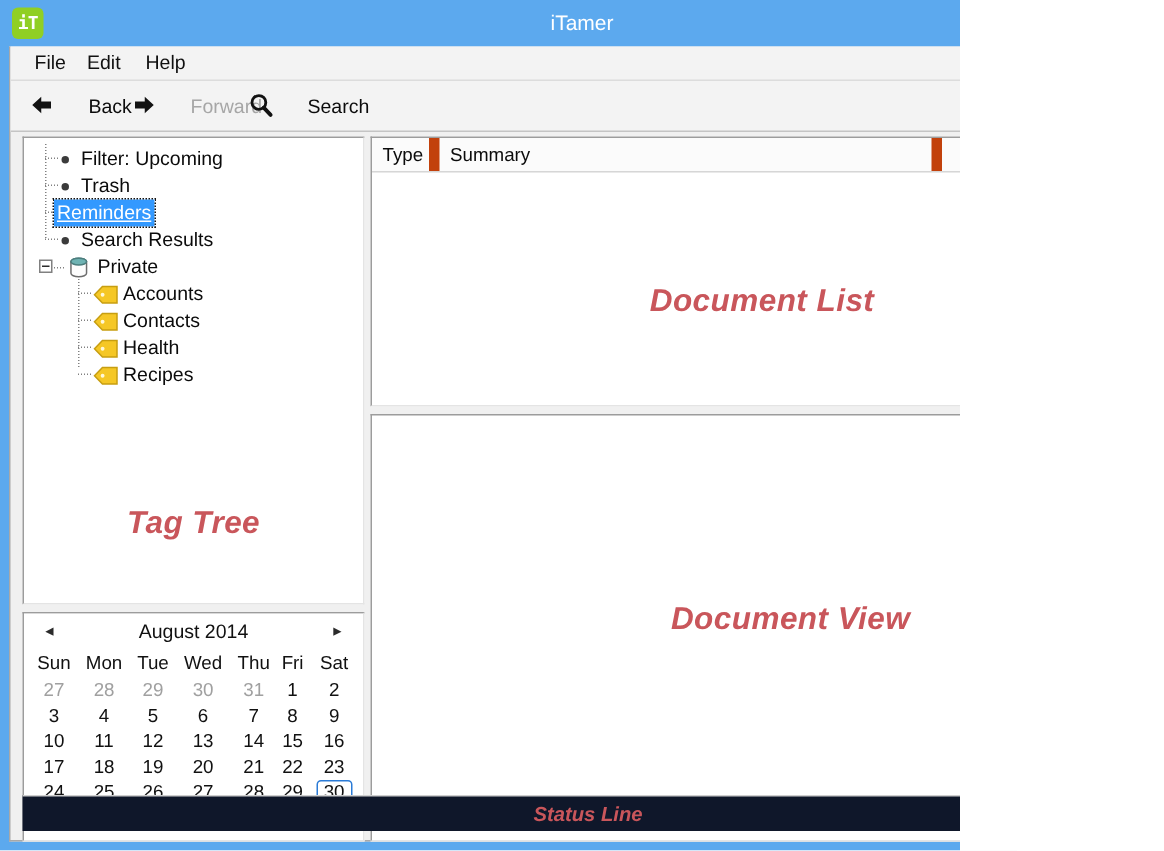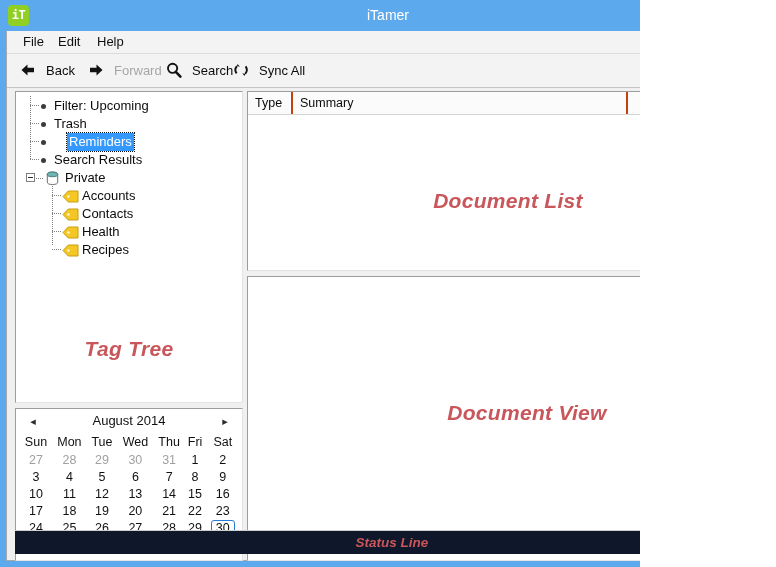--- a/index.html
+++ b/index.html
@@ -142,21 +142,21 @@
     position: absolute;
     top: 3px;
     height: 26px;
     display: flex;
     align-items: center;
     cursor: default;
     font-size: 13px;
     color: #0b0b0b;
   }
   .tb-btn.disabled { color: #A6A6A6; }
-  .tb-btn .tb-label { margin-left: 9px; white-space: nowrap; text-align: right; }
+  .tb-btn .tb-label { margin-left: 22px; white-space: nowrap; text-align: right; }
   #tb-back    { left: 12px; }
   #tb-forward { left: 80px; }
   #tb-search  { left: 158px; }
   #tb-sync    { left: 225px; }
 
   .tb-ico { width: 18px; height: 18px; display:block; }
 
   
   .panel {
     position: absolute;
@@ -252,21 +252,21 @@
   }
   .col {
     position: absolute;
     top: 0;
     height: 22px;
     line-height: 22px;
     font-size: 12.5px;
     color: #0b0b0b;
     box-sizing: border-box;
     padding-left: 7px;
-    border-right: 2px solid #c2410c;
+    border-right: 7px solid #c2410c;
     cursor: default;
   }
 
   
   #calendar {
     position: relative;
     width: 100%; height: 100%;
     font-size: 12.5px;
     color: #111111;
     background: #ffffff;
@@ -416,29 +416,20 @@
       </div>
 
       <div class="tb-btn" id="tb-search">
         <svg class="tb-ico" viewBox="0 0 18 18">
           <circle cx="7.6" cy="7.3" r="4.6" fill="none" stroke="#121212" stroke-width="1.9"></circle>
           <line x1="10.8" y1="10.8" x2="15.4" y2="15.6" stroke="#121212" stroke-width="2.6" stroke-linecap="round"></line>
         </svg>
         <span class="tb-label">Search</span>
       </div>
 
-      <div class="tb-btn" id="tb-sync">
-        <svg class="tb-ico" viewBox="0 0 18 18">
-          <path d="M13.6 5.4 A6 6 0 0 1 13.2 12.9" fill="none" stroke="#121212" stroke-width="1.9" stroke-linecap="butt"></path>
-          <path d="M4.6 12.4 A6 6 0 0 1 4.9 5.1" fill="none" stroke="#121212" stroke-width="1.9" stroke-linecap="butt"></path>
-          <path d="M13.2 12.9 L10.3 12.2 L12.4 15.0 Z" fill="#121212"></path>
-          <path d="M4.9 5.1 L7.8 5.8 L5.7 3.0 Z" fill="#121212"></path>
-        </svg>
-        <span class="tb-label">Sync All</span>
-      </div>
     </div>
 
     <div class="panel" id="tree-panel">
       <div id="tree">
 
         <div class="dotline-v" style="left:14px; top:4px;  height:64px;"></div>
         <div class="dotline-h" style="left:14px; top:13px; width:9px;"></div>
         <div class="dotline-h" style="left:14px; top:31px; width:9px;"></div>
         <div class="dotline-h" style="left:14px; top:49px; width:9px;"></div>
         <div class="dotline-h" style="left:14px; top:67px; width:9px;"></div>
@@ -454,21 +445,21 @@
           <div class="tlabel" style="left:38px;">Filter: Upcoming</div>
         </div>
 
         <div class="tnode" style="top:23px;">
           <div class="bullet" style="left:25px; top:7px;"></div>
           <div class="tlabel" style="left:38px;">Trash</div>
         </div>
 
         <div class="tnode" style="top:41px;">
           <div class="bullet" style="left:25px; top:7px;"></div>
-          <div class="tlabel sel" style="left:51px;">Reminders</div>
+          <div class="tlabel sel" style="left:20px;text-decoration:underline;">Reminders</div>
         </div>
 
         <div class="tnode" style="top:59px;">
           <div class="bullet" style="left:25px; top:7px;"></div>
           <div class="tlabel" style="left:38px;">Search Results</div>
         </div>
 
         <div class="tnode" style="top:77px;">
           <div class="expander" style="left:10px; top:4px;"></div>
           <div class="dotline-h" style="left:20px; top:9px; width:8px;"></div>

